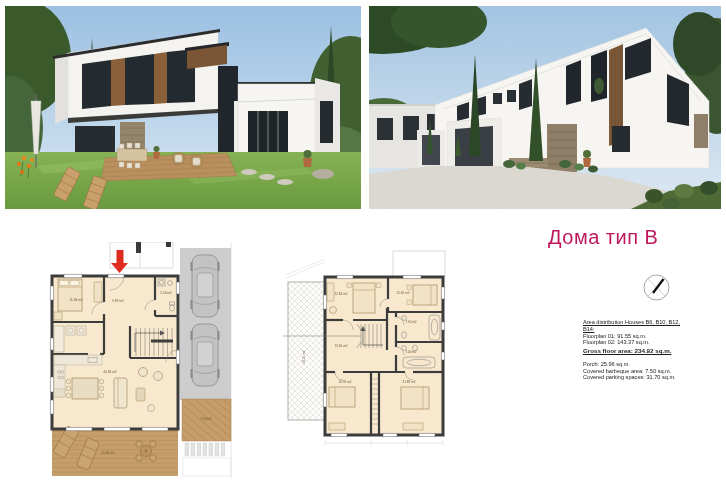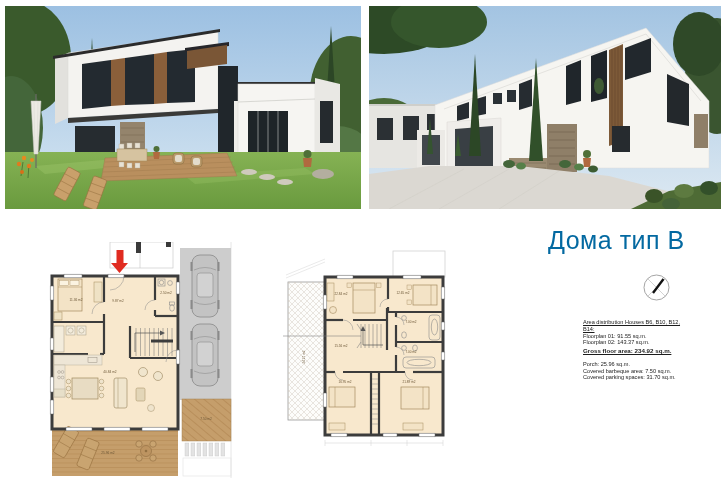--- a/index.html
+++ b/index.html
@@ -6,22 +6,22 @@
   .sheet{position:relative;width:726px;height:485px;background:#ffffff;overflow:hidden;
          font-family:"Liberation Sans",sans-serif;}
   .photo{position:absolute;overflow:hidden;}
   .photo svg{display:block;width:100%;height:100%;}
   .photo-left{left:5px;top:6px;width:356px;height:203px;}
   .photo-right{left:369px;top:6px;width:352px;height:203px;}
   .plan{position:absolute;}
   .plan svg{display:block;width:100%;height:100%;}
   .plan-ground{left:8px;top:242px;width:232px;height:239px;}
   .plan-upper{left:283px;top:247px;width:180px;height:202px;}
-  .page-title{position:absolute;left:548px;top:226px;width:178px;font-size:25px;
-              color:#0369a1;letter-spacing:.5px;white-space:nowrap;}
+  .page-title{position:absolute;left:548px;top:226px;width:178px;font-size:20px;
+              color:#be185d;letter-spacing:.5px;white-space:nowrap;}
   .compass{position:absolute;left:641px;top:272px;width:31px;height:31px;}
   .summary{position:absolute;left:583px;top:319px;width:132px;font-size:5.6px;
            line-height:1.22;color:#1c1c1c;}
   .summary div{white-space:nowrap;}
   .summary .u{text-decoration:underline;}
   .summary .gross{font-weight:bold;text-decoration:underline;font-size:6.2px;margin:1px 0 0 0;}
   .summary .gap{height:6px;}
   svg text{font-family:"Liberation Sans",sans-serif;fill:#6b5636;}
   .rlbl{font-size:3.2px;}
   .rlbl2{font-size:3.1px;}

